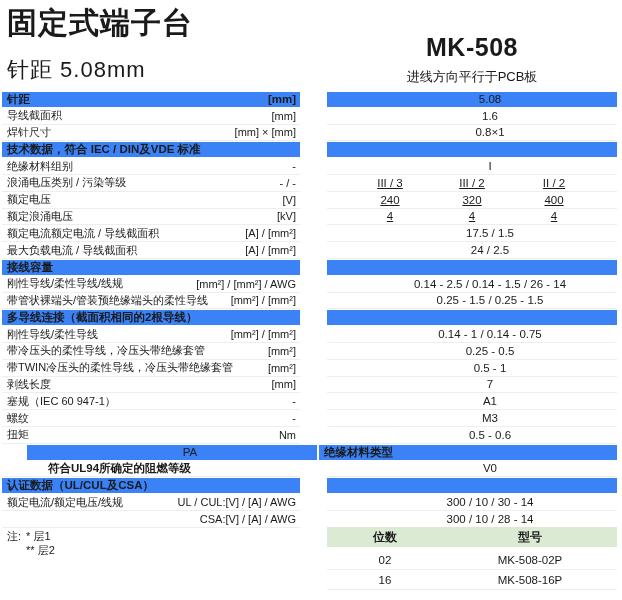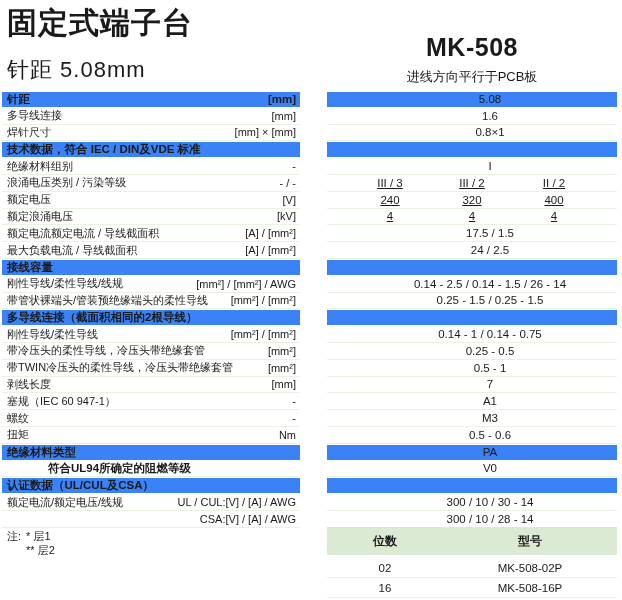--- a/index.html
+++ b/index.html
@@ -26,21 +26,21 @@
   .cell.right.cols3{padding:0 22px;text-decoration:underline;}
   .cell.right.cols3 .val{flex:1;text-align:center;}
   .row.section .cell{background:#3b82f6;border-bottom:1px solid #ffffff;border-top:1px solid #ffffff;}
   .row.section .lab,.row.section .unit{font-weight:bold;font-size:11.5px;}
   .row.boldrow .lab{font-weight:bold;font-size:11.5px;margin-left:41px;}
   
   .notes{position:absolute;left:7px;top:529px;display:flex;font-size:11px;line-height:14px;}
   .notes .prefix{margin-right:5px;}
   
   .order{position:absolute;left:327px;top:527px;width:290px;}
-  .ohead{display:flex;background:#dbead3;height:28px;align-items:center;
+  .ohead{display:flex;background:#dbead3;height:20px;align-items:center;
          font-weight:bold;font-size:12px;margin-bottom:3px;}
   .ohead .oc1,.orow .oc1{width:40%;text-align:center;}
   .ohead .oc2,.orow .oc2{width:60%;text-align:center;}
   .orow{display:flex;height:19px;align-items:center;font-size:11.5px;border-bottom:1px solid #e9f3e4;}
 </style>
 </head>
 <body>
 
 <div class="title">固定式端子台</div>
 <div class="subtitle">针距  5.08mm</div>
@@ -54,21 +54,21 @@
       <div class="cell left">
         <span class="lab">针距</span>
         <span class="unit">[mm]</span>
       </div>
       <div class="cell right">
         <span class="val">5.08</span>
       </div>
     </div>
     <div class="row">
       <div class="cell left">
-        <span class="lab">多导线连接</span>
+        <span class="lab">导线截面积</span>
         <span class="unit">[mm]</span>
       </div>
       <div class="cell right">
         <span class="val">1.6</span>
       </div>
     </div>
     <div class="row">
       <div class="cell left">
         <span class="lab">焊针尺寸</span>
         <span class="unit">[mm] × [mm]</span>
@@ -239,26 +239,26 @@
     <div class="row">
       <div class="cell left">
         <span class="lab">扭矩</span>
         <span class="unit">Nm</span>
       </div>
       <div class="cell right">
         <span class="val">0.5 - 0.6</span>
       </div>
     </div>
     <div class="row section">
+      <div class="cell right">
+        <span class="val">PA</span>
+      </div>
       <div class="cell left">
         <span class="lab">绝缘材料类型</span>
         <span class="unit"></span>
-      </div>
-      <div class="cell right">
-        <span class="val">PA</span>
       </div>
     </div>
     <div class="row boldrow">
       <div class="cell left">
         <span class="lab">符合UL94所确定的阻燃等级</span>
         <span class="unit"></span>
       </div>
       <div class="cell right">
         <span class="val">V0</span>
       </div>

